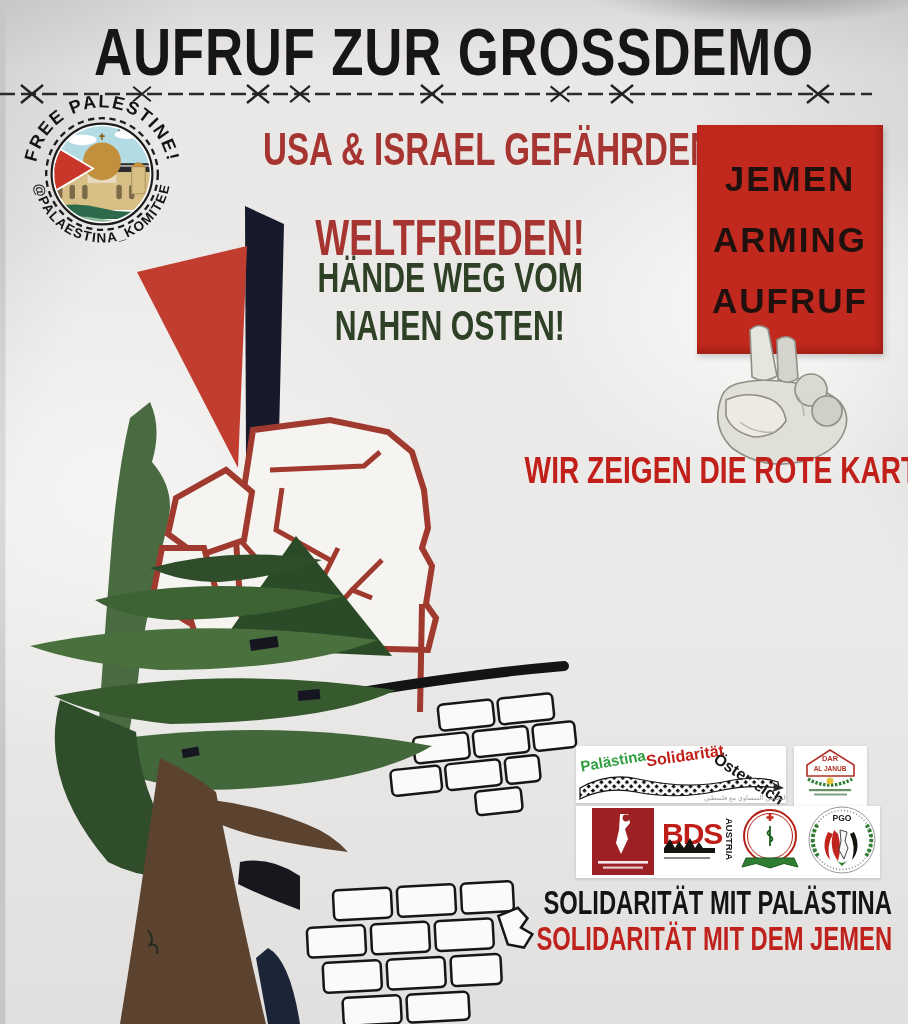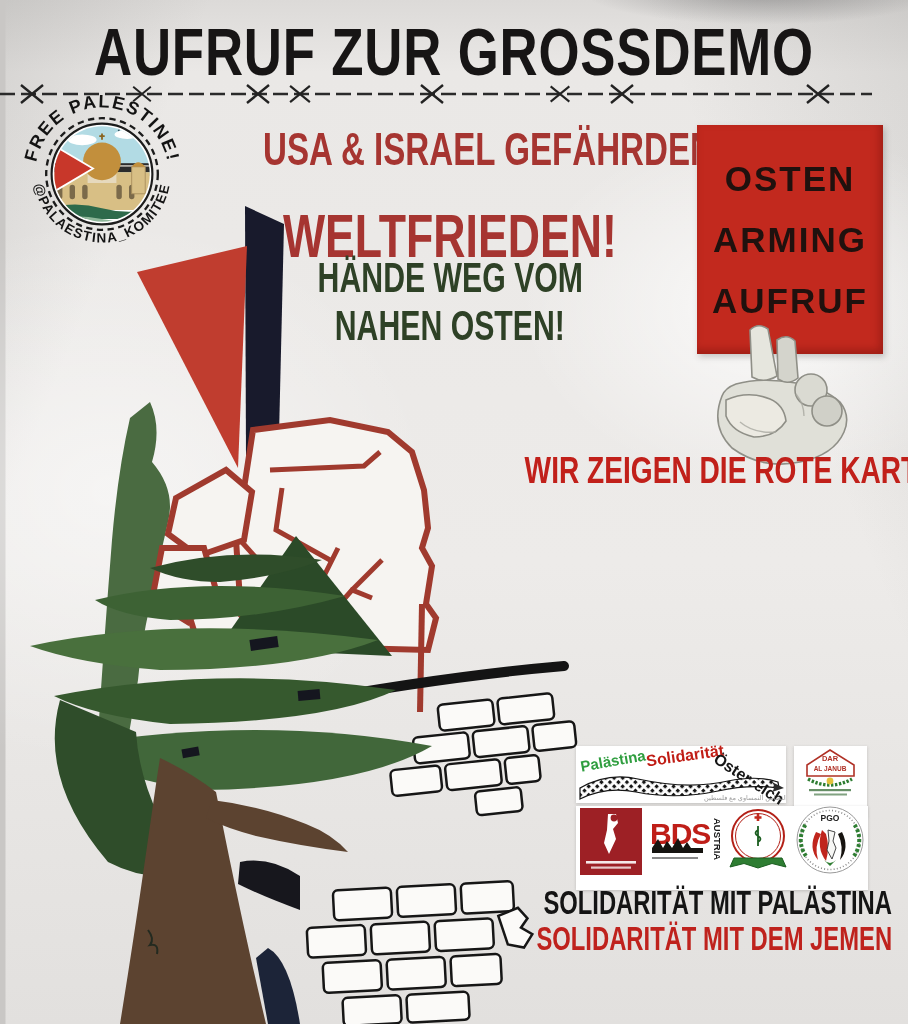--- a/index.html
+++ b/index.html
@@ -20,21 +20,21 @@
   .ttl .cond{transform:scaleX(.8);transform-origin:center;}
   .redhead .cond,.greenhead .cond{transform:scaleX(.72);transform-origin:center;}
   .rote .cond{transform:scaleX(.76);transform-origin:center;}
   .event .cond,.solid .cond{transform-origin:right center;}
   .event .cond{transform:scaleX(.62);}
   .solid .cond{transform:scaleX(.70);}
 
   .ttl{top:14px;left:0;right:0;text-align:center;color:#171515;font-size:66px;letter-spacing:1px;}
   .redhead{left:160px;top:122px;width:580px;text-align:center;color:#a63531;}
   .redhead .l1{font-size:46px;}
-  .redhead .l2{font-size:62px;margin-top:24px;}
+  .redhead .l2{font-size:50px;margin-top:33px;}
   .greenhead{left:200px;top:254px;width:500px;text-align:center;color:#2e4126;}
   .greenhead div{font-size:42px;}
   .greenhead .l2{margin-top:0;}
   .redcard{left:697px;top:125px;width:186px;height:229px;background:#c2291e;
     box-shadow:inset -3px -4px 8px rgba(90,10,5,.35), 2px 3px 6px rgba(60,60,60,.25);
     display:flex;flex-direction:column;align-items:center;justify-content:center;gap:21px;
     color:#20110e;font-weight:700;font-size:35px;letter-spacing:2px;}
   .rote{left:458px;top:450px;width:450px;text-align:center;color:#c1201a;font-size:37px;}
   .event{right:34px;top:546px;text-align:right;color:#141414;}
   .event div{font-size:41px;line-height:47px;}
@@ -44,21 +44,21 @@
   .solid .s2{color:#bf221d;}
   .solid .s3{color:#32422b;}
 
   .panel{position:absolute;background:#fff;box-shadow:0 1px 3px rgba(80,80,80,.25);}
   .psoe{left:576px;top:746px;width:210px;height:57px;}
   .psoe span{position:absolute;font-weight:800;white-space:nowrap;}
   .psoe .w1{left:4px;top:6px;font-size:15px;color:#2f9e3f;transform:rotate(-10deg);}
   .psoe .w2{left:70px;top:1px;font-size:16px;color:#c01d15;transform:rotate(-8deg);}
   .psoe .w3{left:144px;top:4px;font-size:16px;color:#151515;transform:rotate(33deg);transform-origin:left top;}
   .darbox{left:794px;top:746px;width:73px;height:71px;}
-  .logorow{left:576px;top:806px;width:292px;height:84px;}
+  .logorow{left:576px;top:806px;width:292px;height:72px;padding-left:12px;}
 </style>
 </head>
 <body>
 
 <div class="poster">
 
   <svg class="abs" style="left:0;top:0;" width="908" height="1024" viewBox="0 0 908 1024">
 
     <g>
       <path d="M150,402 Q162,428 152,462 Q176,490 168,522 Q158,565 150,605 Q141,645 138,680 Q130,730 122,770 L98,735 Q104,640 112,540 Q118,470 130,418 Z" fill="#4a6b41"></path>
@@ -218,21 +218,21 @@
     <div class="l1"><span class="cond">USA &amp; ISRAEL GEFÄHRDEN DEN</span></div>
     <div class="l2"><span class="cond">WELTFRIEDEN!</span></div>
   </div>
 
   <div class="abs greenhead">
     <div class="l1"><span class="cond">HÄNDE WEG VOM</span></div>
     <div class="l2"><span class="cond">NAHEN OSTEN!</span></div>
   </div>
 
   <div class="abs redcard">
-    <span>OSTEN</span>
+    <span>JEMEN</span>
     <span>ARMING</span>
     <span>AUFRUF</span>
   </div>
 
   <svg class="abs" style="left:692px;top:324px;" width="176" height="150" viewBox="0 0 176 150">
     <g stroke="#8f8f87" stroke-width="1.6">
       <path d="M30,72 Q18,102 40,124 Q70,146 108,138 Q142,131 152,108 Q159,92 148,78 Q131,63 104,59 Q70,53 44,60 Q33,64 30,72 Z" fill="#e0e0d8"></path>
       <path d="M58,6 Q66,-2 76,5 L85,52 Q72,60 60,53 Z" fill="#e6e6de"></path>
       <path d="M85,16 Q95,9 103,17 L106,54 Q96,62 86,55 Z" fill="#d4d4cc"></path>
       <circle cx="119" cy="66" r="16" fill="#dadad2"></circle>

